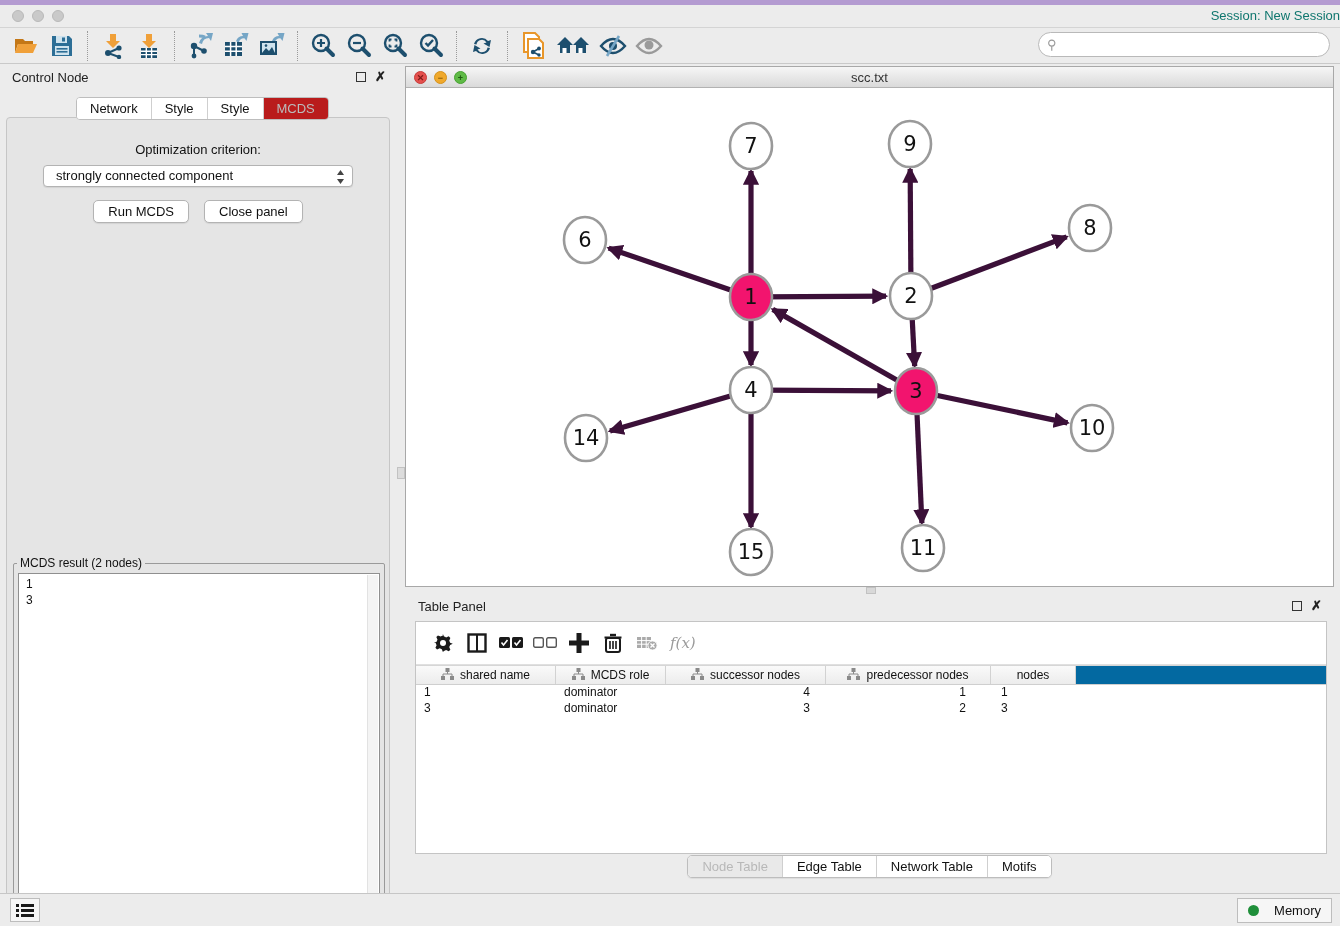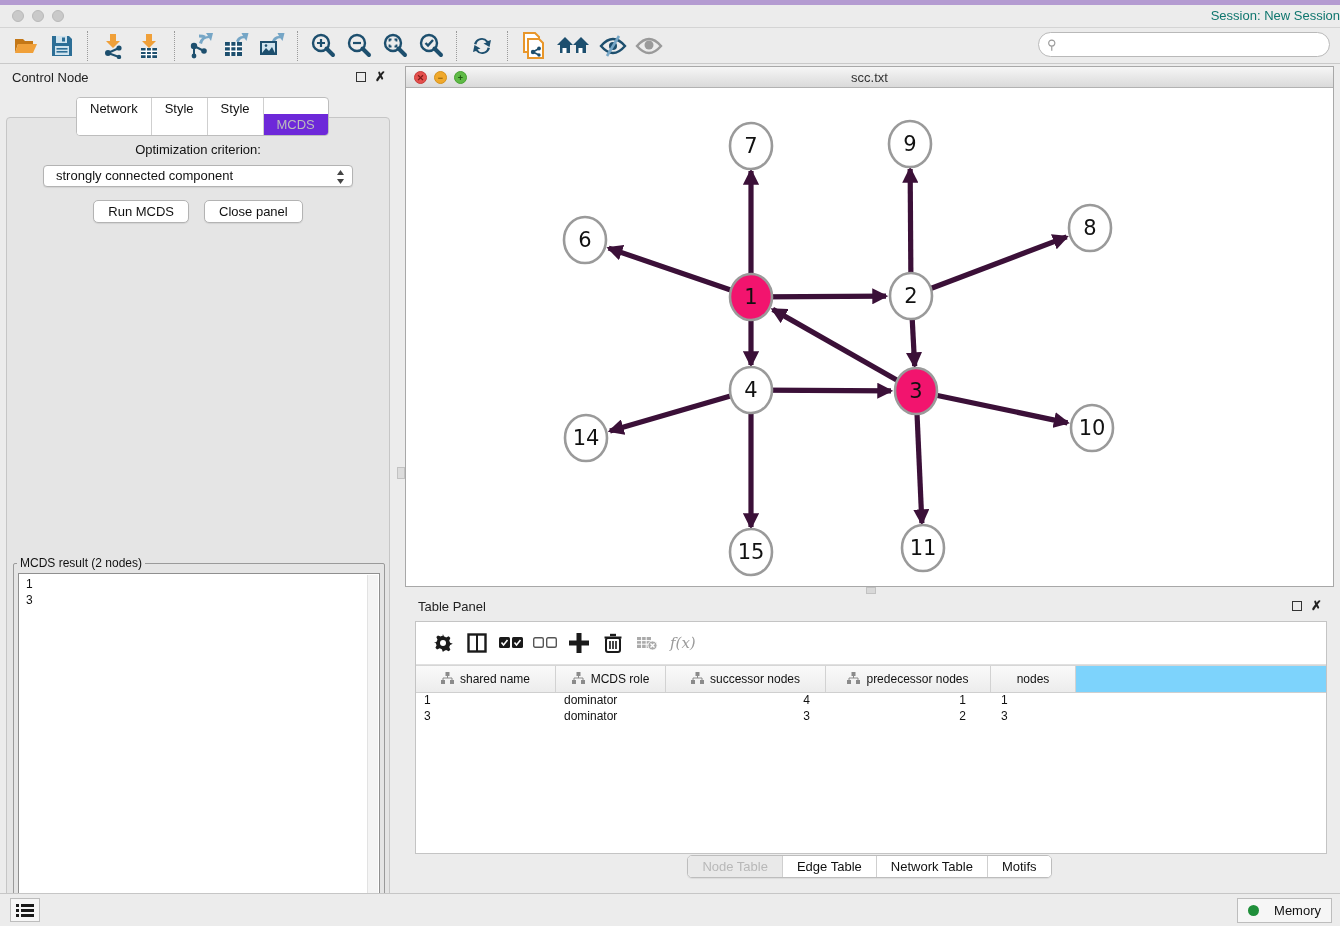--- a/index.html
+++ b/index.html
@@ -26,21 +26,21 @@
   .control-panel { position:absolute; left:0; top:66px; width:396px; height:824px; }
   .cp-header { position:relative; height:26px; }
   .cp-title { position:absolute; left:12px; top:4px; font-size:13px; color:#222; }
   .float-ico { position:absolute; top:6px; width:10px; height:10px; border:1.5px solid #333; background:transparent; }
   .close-ico { position:absolute; top:3px; font-size:13px; font-weight:bold; color:#222; }
   .cp-header .float-ico { right:30px; }
   .cp-header .close-ico { right:10px; }
   .cp-tabs { position:absolute; left:76px; top:31px; display:flex; z-index:3; border:1px solid #bdbdbd; border-radius:4px; overflow:hidden; background:#fff; }
   .cp-tab { padding:3px 13px; font-size:13px; color:#111; background:#fff; border-right:1px solid #cfcfcf; cursor:default; }
   .cp-tab:last-child { border-right:none; }
-  .cp-tab.active { background:#6d28d9; color:#bcbcbc;margin-top:16px; }
+  .cp-tab.active { background:#b91c1c; color:#bcbcbc; }
   .cp-body { position:absolute; left:6px; top:51px; width:384px; height:829px; background:#e5e5e5; border:1px solid #c6c6c6; border-radius:4px; }
   .opt-label { text-align:center; margin-top:24px; font-size:13px; color:#111; }
   .dropdown { position:relative; margin:8px auto 0; width:310px; height:22px; background:#fff; border:1px solid #b3b3b3; border-radius:4px; font-size:13px; color:#111; line-height:20px; padding-left:12px; box-shadow:0 1px 1px rgba(0,0,0,.08); }
   .dd-arrows { position:absolute; right:7px; top:2px; width:9px; height:18px; }
   .dd-arrows svg { display:block; }
   .btn-row { display:flex; justify-content:center; gap:15px; margin-top:13px; }
   .pbtn { min-width:92px; padding:3px 14px; background:#fff; border:1px solid #b3b3b3; border-radius:5px; font-size:13px; color:#111; text-align:center; box-shadow:0 1px 1px rgba(0,0,0,.08); }
   .mcds-fieldset { position:absolute; left:6px; top:438px; width:372px; height:378px; border:1px solid #9a9a9a; border-radius:2px; }
   .mcds-fieldset legend { font-size:12px; color:#111; margin-left:3px; padding:0 3px; }
   .mcds-result-box { position:absolute; left:4px; top:3px; right:4px; bottom:6px; background:#fff; border:1px solid #8f8f8f; font-size:12px; color:#111; padding:2px 0 0 7px; line-height:16px; }
@@ -61,21 +61,21 @@
   
   .table-panel { position:absolute; left:405px; top:595px; width:929px; height:295px; }
   .tp-header { position:relative; height:24px; }
   .tp-title { position:absolute; left:13px; top:4px; font-size:13px; color:#222; }
   .tp-header .float-ico { right:32px; }
   .tp-header .close-ico { right:12px; }
   .tp-body { position:absolute; left:10px; top:26px; width:912px; height:233px; background:#fff; border:1px solid #c4c4c4; }
   .tp-toolbar { height:43px; border-bottom:1px solid #e0e0e0; display:flex; align-items:center; padding-left:10px; }
   .tp-tbtn { width:34px; height:30px; display:flex; align-items:center; justify-content:center; }
   .fx-label { font-family:"DejaVu Serif", serif; font-style:italic; font-size:15px; color:#9a9a9a; margin-left:6px; }
-  .tbl-header { display:flex; height:28px; background:#7dd3fc; border-top:1px solid #d6d6d6; border-bottom:1px solid #cfcfcf; }
+  .tbl-header { display:flex; height:20px; background:#0369a1; border-top:1px solid #d6d6d6; border-bottom:1px solid #cfcfcf; }
   .th { display:flex; align-items:center; justify-content:center; gap:6px; font-size:12px; color:#111; border-right:1px solid #d2d2d2; background:linear-gradient(#fafafa,#ececec); }
   .tbl-row { display:flex; height:16px; font-size:12px; color:#111; background:#fff; }
   .td { overflow:hidden; white-space:nowrap; }
 
   .tp-tabs { position:absolute; left:0; right:0; top:260px; display:flex; justify-content:center; }
   .tp-tabs-group { display:flex; border:1px solid #bdbdbd; border-radius:5px; overflow:hidden; background:#fff; box-shadow:0 1px 1px rgba(0,0,0,.07); }
   .tp-tab { padding:3px 14px; font-size:13px; color:#111; background:#fff; border-right:1px solid #cfcfcf; }
   .tp-tab:last-child { border-right:none; }
   .tp-tab.active { background:#e9e9e9; color:#b8b8b8; }
 

